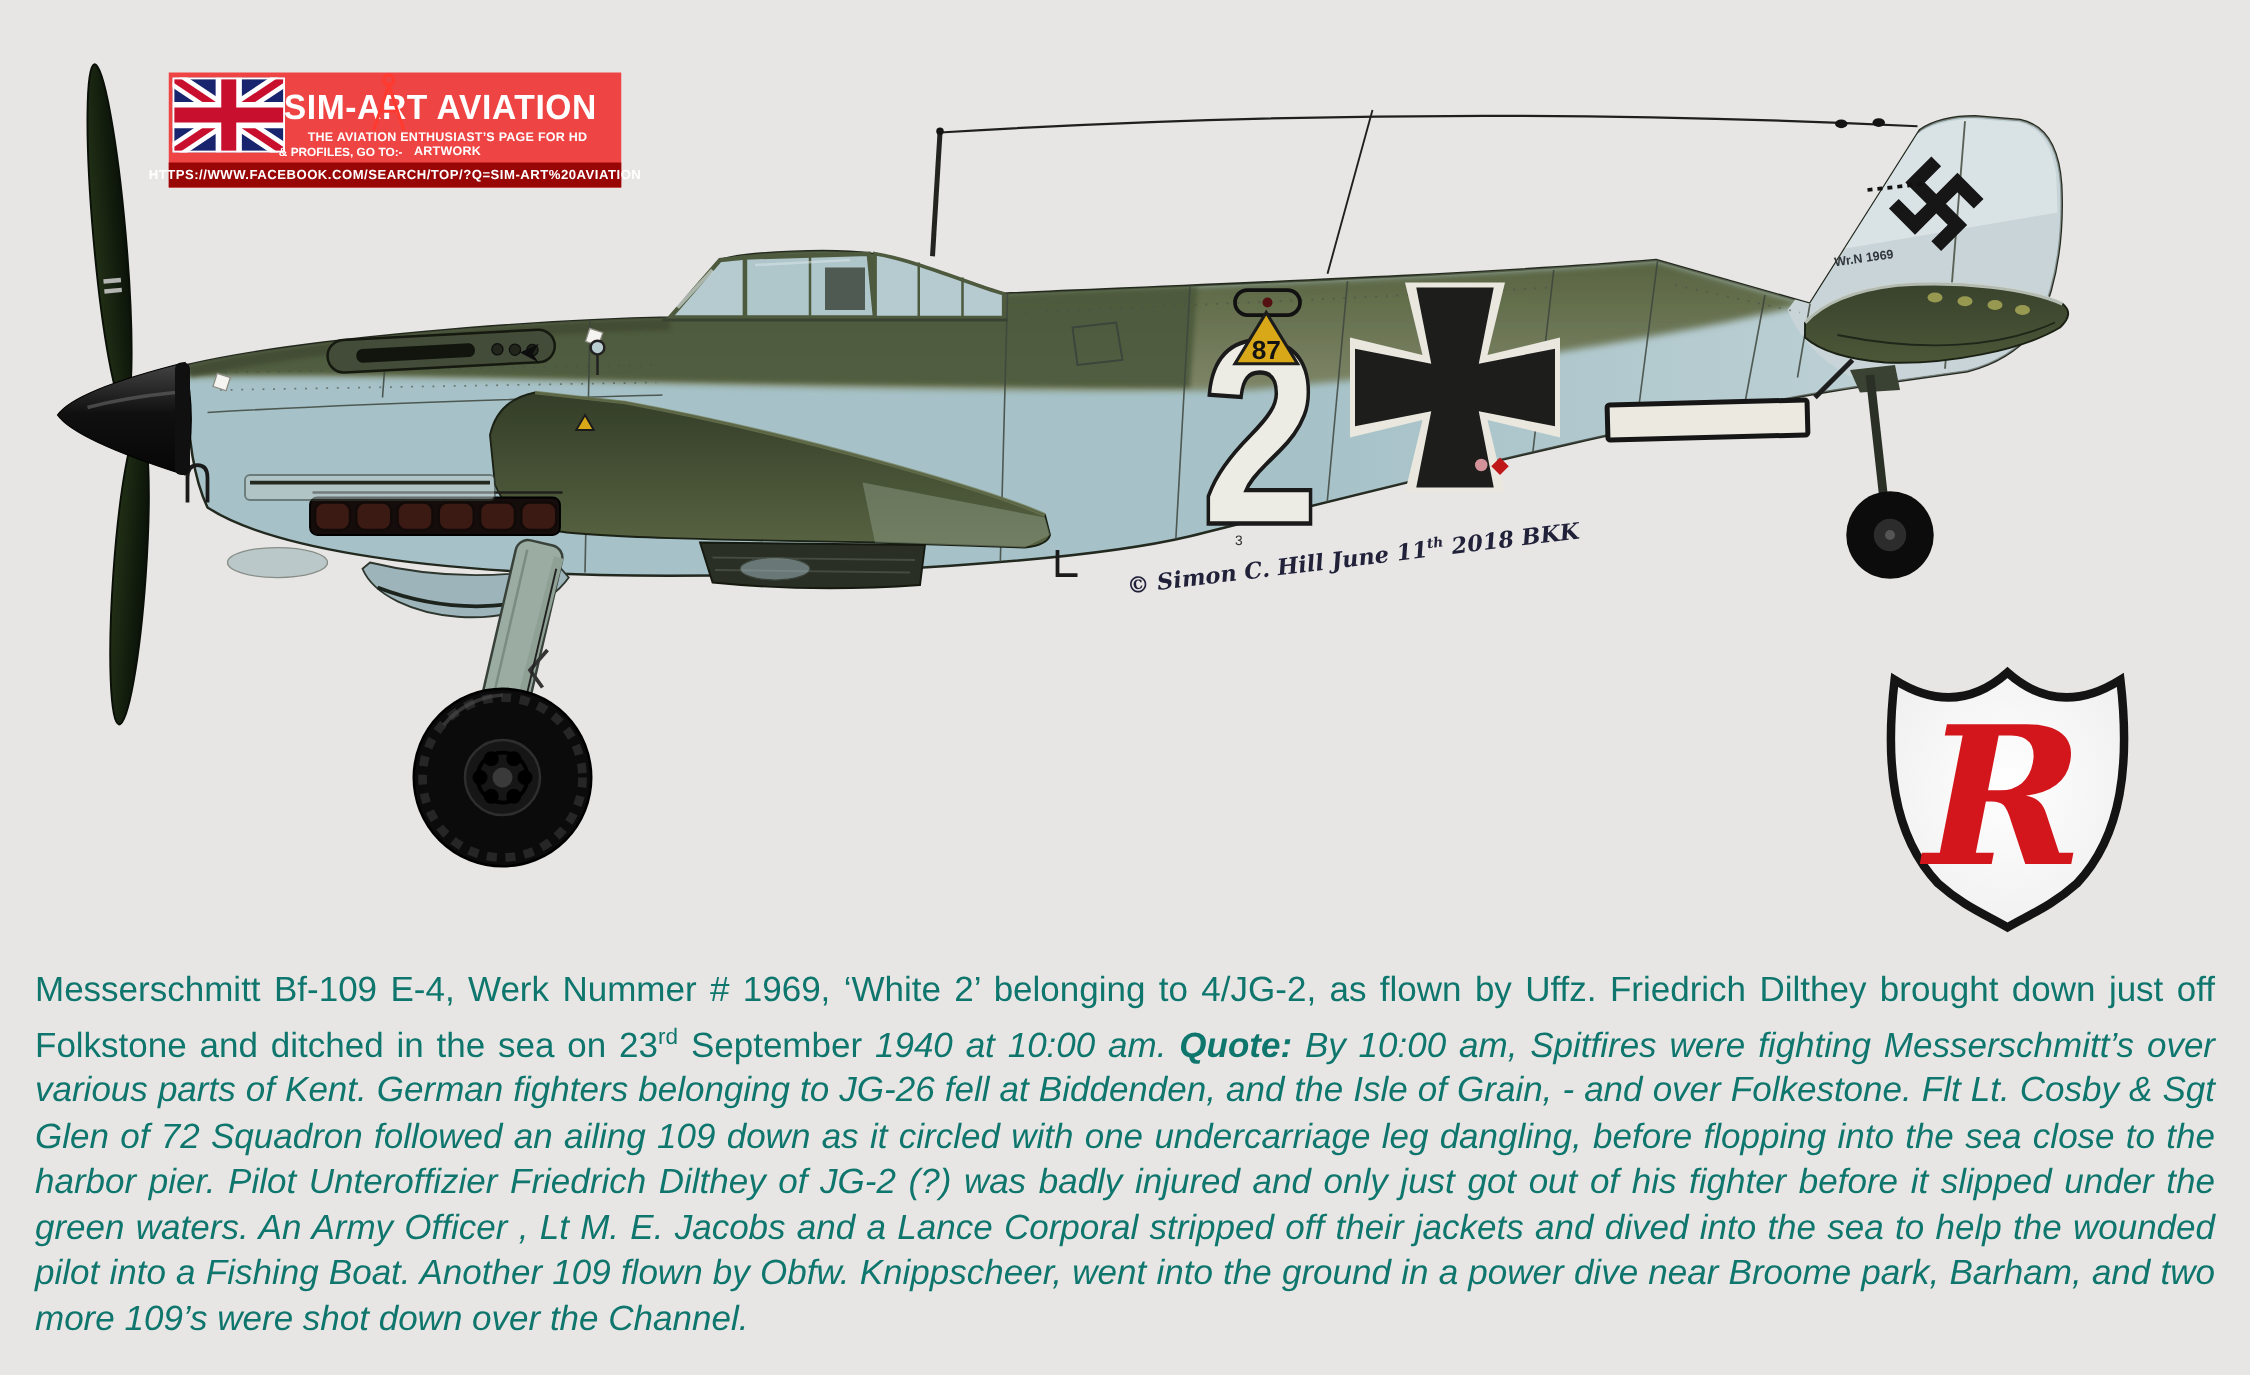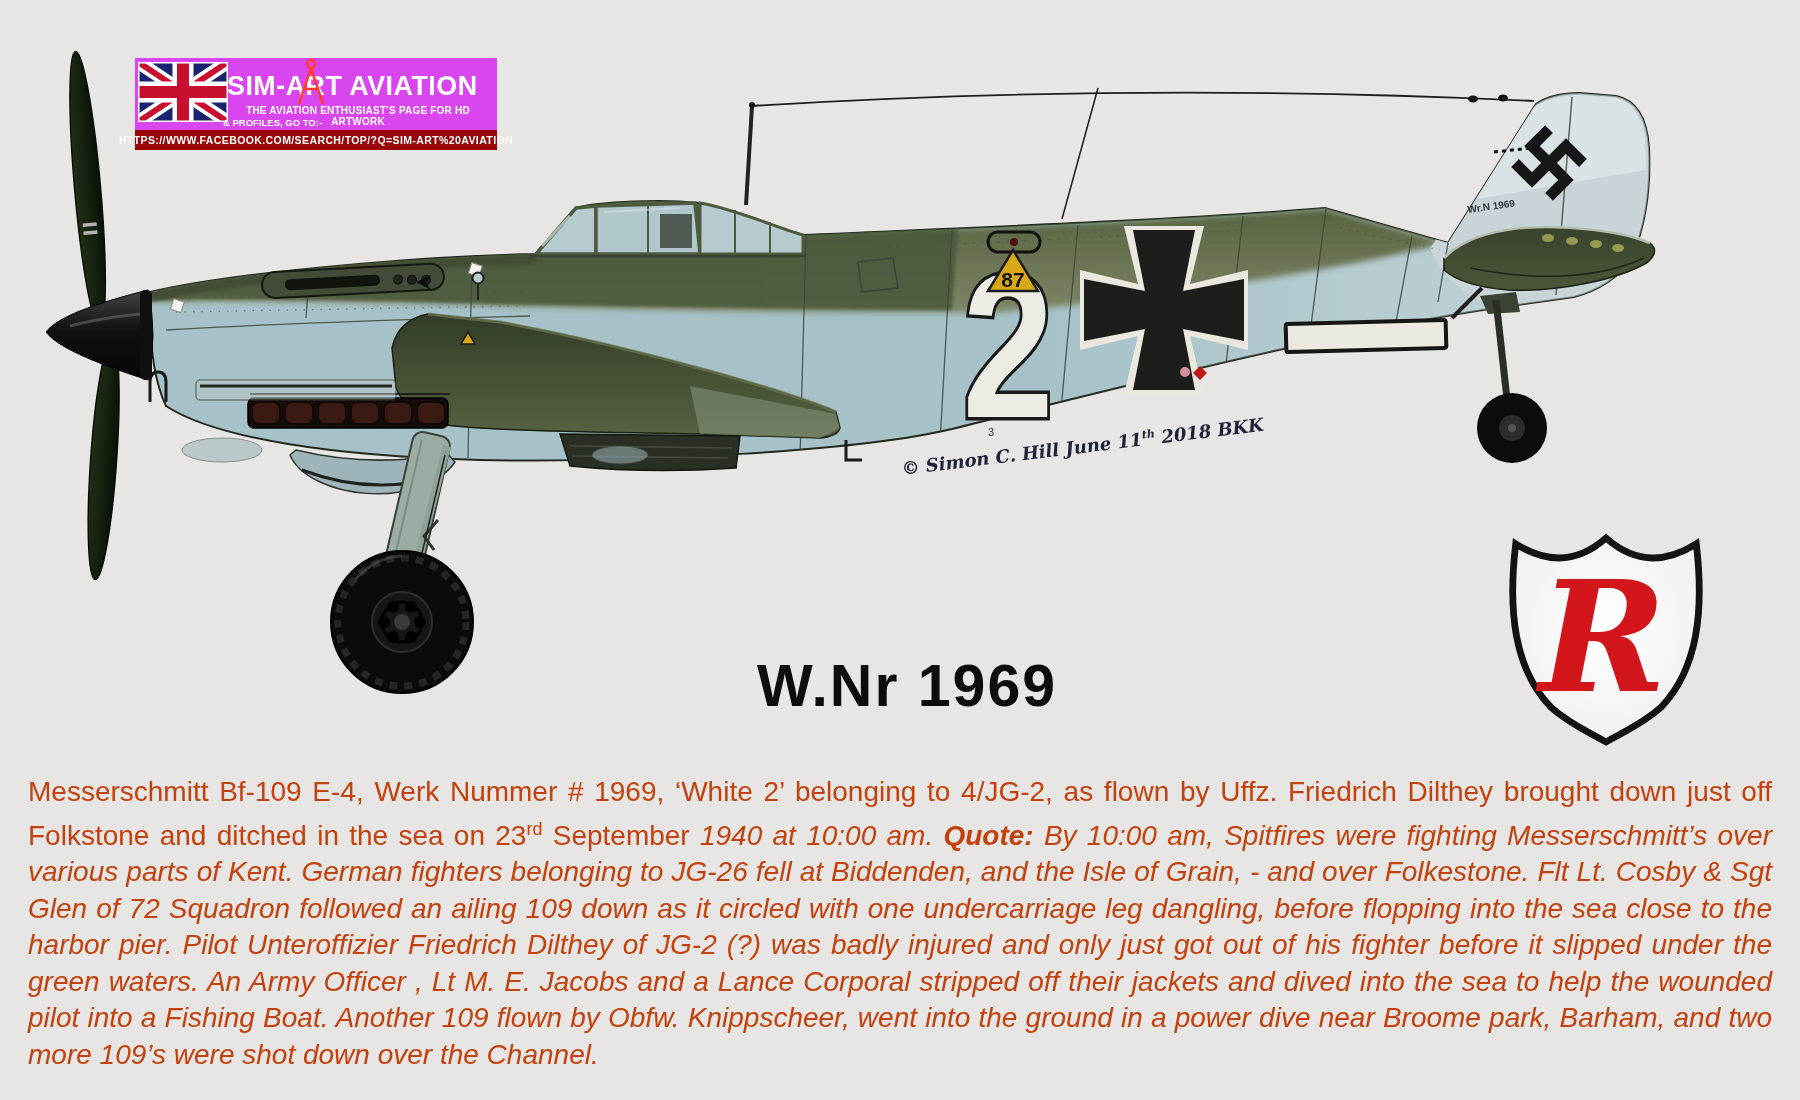--- a/index.html
+++ b/index.html
@@ -1,19 +1,19 @@
 <!DOCTYPE html>
 <html><head>
 <meta charset="utf-8">
 <style>
   html,body{margin:0;padding:0;background:#e7e6e4;}
   #canvas{position:relative;width:1800px;height:1100px;background:#e7e6e4;overflow:hidden;
           font-family:"Liberation Sans",sans-serif;}
   
-  .logo{position:absolute;left:135px;top:58px;width:362px;height:92px;background:#d946ef;}
+  .logo{position:absolute;left:135px;top:58px;width:362px;height:92px;background:#ef4444;}
   .logo .flag{position:absolute;left:3px;top:4px;}
   .logo-title{position:absolute;left:92px;top:12px;width:268px;font-size:28px;font-weight:bold;
               color:#fff;letter-spacing:.5px;transform:scaleX(.96);transform-origin:left;white-space:nowrap;}
   .logo-sub1{position:absolute;left:88px;top:47px;width:270px;font-size:10px;font-weight:bold;
              color:#fff;text-align:center;letter-spacing:.2px;}
   .logo-sub2{position:absolute;left:88px;top:59px;width:270px;font-size:9.5px;font-weight:bold;
              color:#fff;text-align:left;}
   .logo-url{position:absolute;left:0;bottom:0;width:100%;height:20px;background:#990606;
             display:flex;align-items:center;justify-content:center;font-size:10.5px;font-weight:bold;
             color:#fff;letter-spacing:.4px;white-space:nowrap;}
@@ -26,21 +26,21 @@
              color:#21213a;white-space:nowrap;}
   .signature .sup{font-size:11px;vertical-align:7px;}
   
   .wnr{position:absolute;left:733px;top:652px;width:348px;text-align:center;font-size:59px;
        font-weight:800;letter-spacing:2px;color:#0d0d0d;white-space:nowrap;}
   
   .shield{position:absolute;left:1506px;top:520px;}
   .shield text{font-family:"DejaVu Serif",serif;font-style:italic;font-weight:bold;}
   
   .caption{position:absolute;left:28px;top:774px;width:1744px;margin:0;font-size:28px;
-           line-height:36.5px;color:#c2410c;text-align:justify;}
+           line-height:36.5px;color:#0f766e;text-align:justify;}
   .seg-reg{font-style:normal;}
   .seg-sup{font-size:18px;vertical-align:super;}
   .seg-ital{font-style:italic;}
   .seg-bi{font-style:italic;font-weight:bold;}
 </style>
 </head>
 <body>
 
 <div id="canvas">
 
@@ -278,21 +278,20 @@
       <path d="M148,290 Q60,312 46,332 Q60,352 148,380 Q158,336 148,290 Z" fill="url(#spinG)" stroke="#000" stroke-width="1"></path>
       <rect x="140" y="290" width="12" height="90" rx="5" fill="#101010"></rect>
       <path d="M70,326 Q100,318 140,314" stroke="#5c5c5c" stroke-width="3" fill="none" opacity="0.7"></path>
     </g>
   </svg>
 
   <div class="signature">
     <span>© Simon C. Hill June 11</span><span class="sup">th</span><span> 2018 BKK</span>
   </div>
 
-  <div class="wnr">W.Nr 1969</div>
 
   <svg class="shield" width="200" height="238" viewBox="0 0 206 240">
     <defs>
       <radialGradient id="shieldG" cx="0.5" cy="0.45" r="0.75">
         <stop offset="0" stop-color="#ffffff"></stop>
           <stop offset="1" stop-color="#ececec"></stop>
       </radialGradient>
     </defs>
     <path fill="url(#shieldG)" stroke="#141414" stroke-width="7" d="M10,22 C45,44 76,40 103,16 C130,40 161,44 196,22 C204,90 198,150 160,190 C140,208 120,216 103,226 C86,216 66,208 46,190 C8,150 2,90 10,22 Z"></path>
     <text x="100" y="174" text-anchor="middle" font-size="158" fill="#d3161c">R</text>

